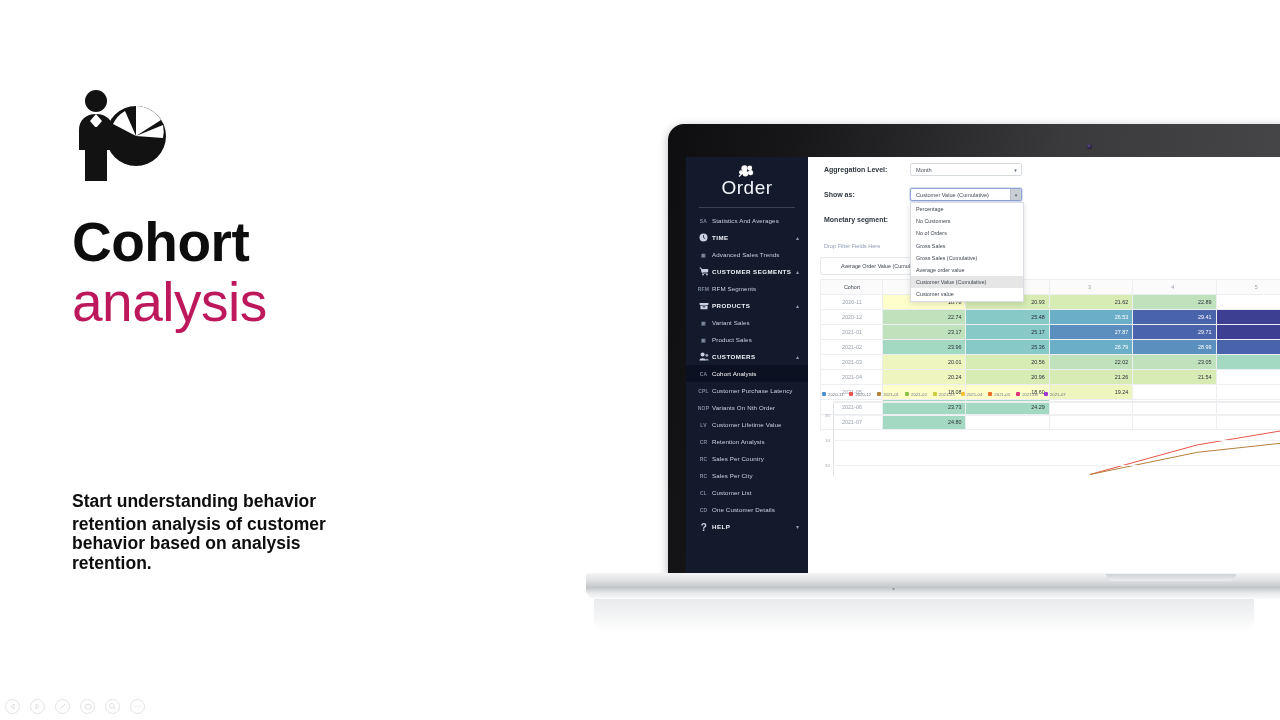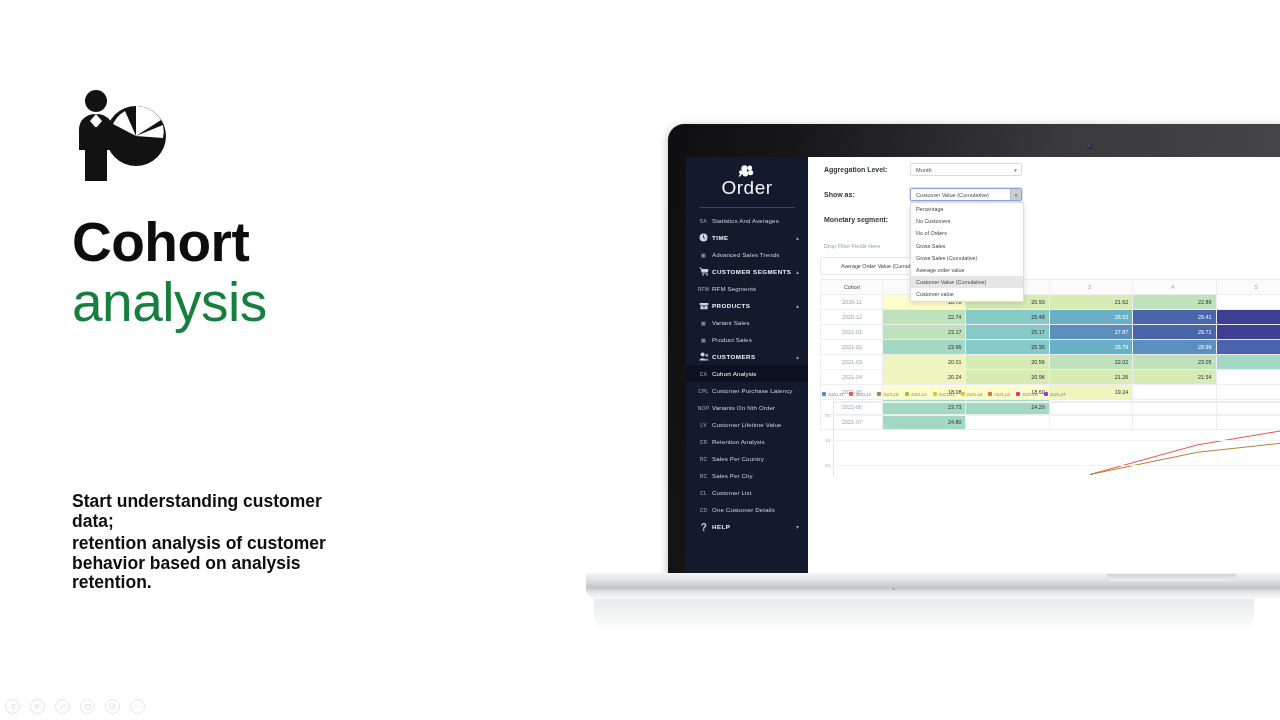--- a/index.html
+++ b/index.html
@@ -17,21 +17,21 @@
 
   #hero-icon { position: absolute; left: 73px; top: 88px; width: 100px; height: 98px; }
 
   #title-block { position: absolute; left: 72px; top: 214px; width: 470px; }
   .title-bold {
     font-size: 55px; font-weight: 700; letter-spacing: -0.5px;
     color: #0d0d0d; line-height: 1.05; margin: 0;
   }
   .title-light {
     font-size: 55px; font-weight: 300; letter-spacing: -0.5px;
-    color: #15803d; line-height: 1.12; margin: 0;
+    color: #be185d; line-height: 1.12; margin: 0;
   }
 
   #body-block { position: absolute; left: 72px; top: 492px; width: 300px; }
   .body-line {
     font-size: 17.5px; font-weight: 700; color: #0e0e0e;
     line-height: 1.12; margin: 0;
   }
   .body-gap { height: 3px; }
 
   
@@ -206,22 +206,21 @@
         <path d="M63 48 L40 36 A30 30 0 0 1 52 23 Z" fill="#ffffff"></path>
       </svg>
     </div>
 
     <div id="title-block">
       <div class="title-bold">Cohort</div>
       <div class="title-light">analysis</div>
     </div>
 
     <div id="body-block">
-      <div class="body-line">Start understanding customer</div>
-      <div class="body-line">data;</div>
+      <div class="body-line">Start understanding behavior</div>
       <div class="body-gap"></div>
       <div class="body-line">retention analysis of customer</div>
       <div class="body-line">behavior based on analysis</div>
       <div class="body-line">retention.</div>
     </div>
   </div>
 
   <div id="laptop">
     <div id="lid">
       <div id="camera"></div>

